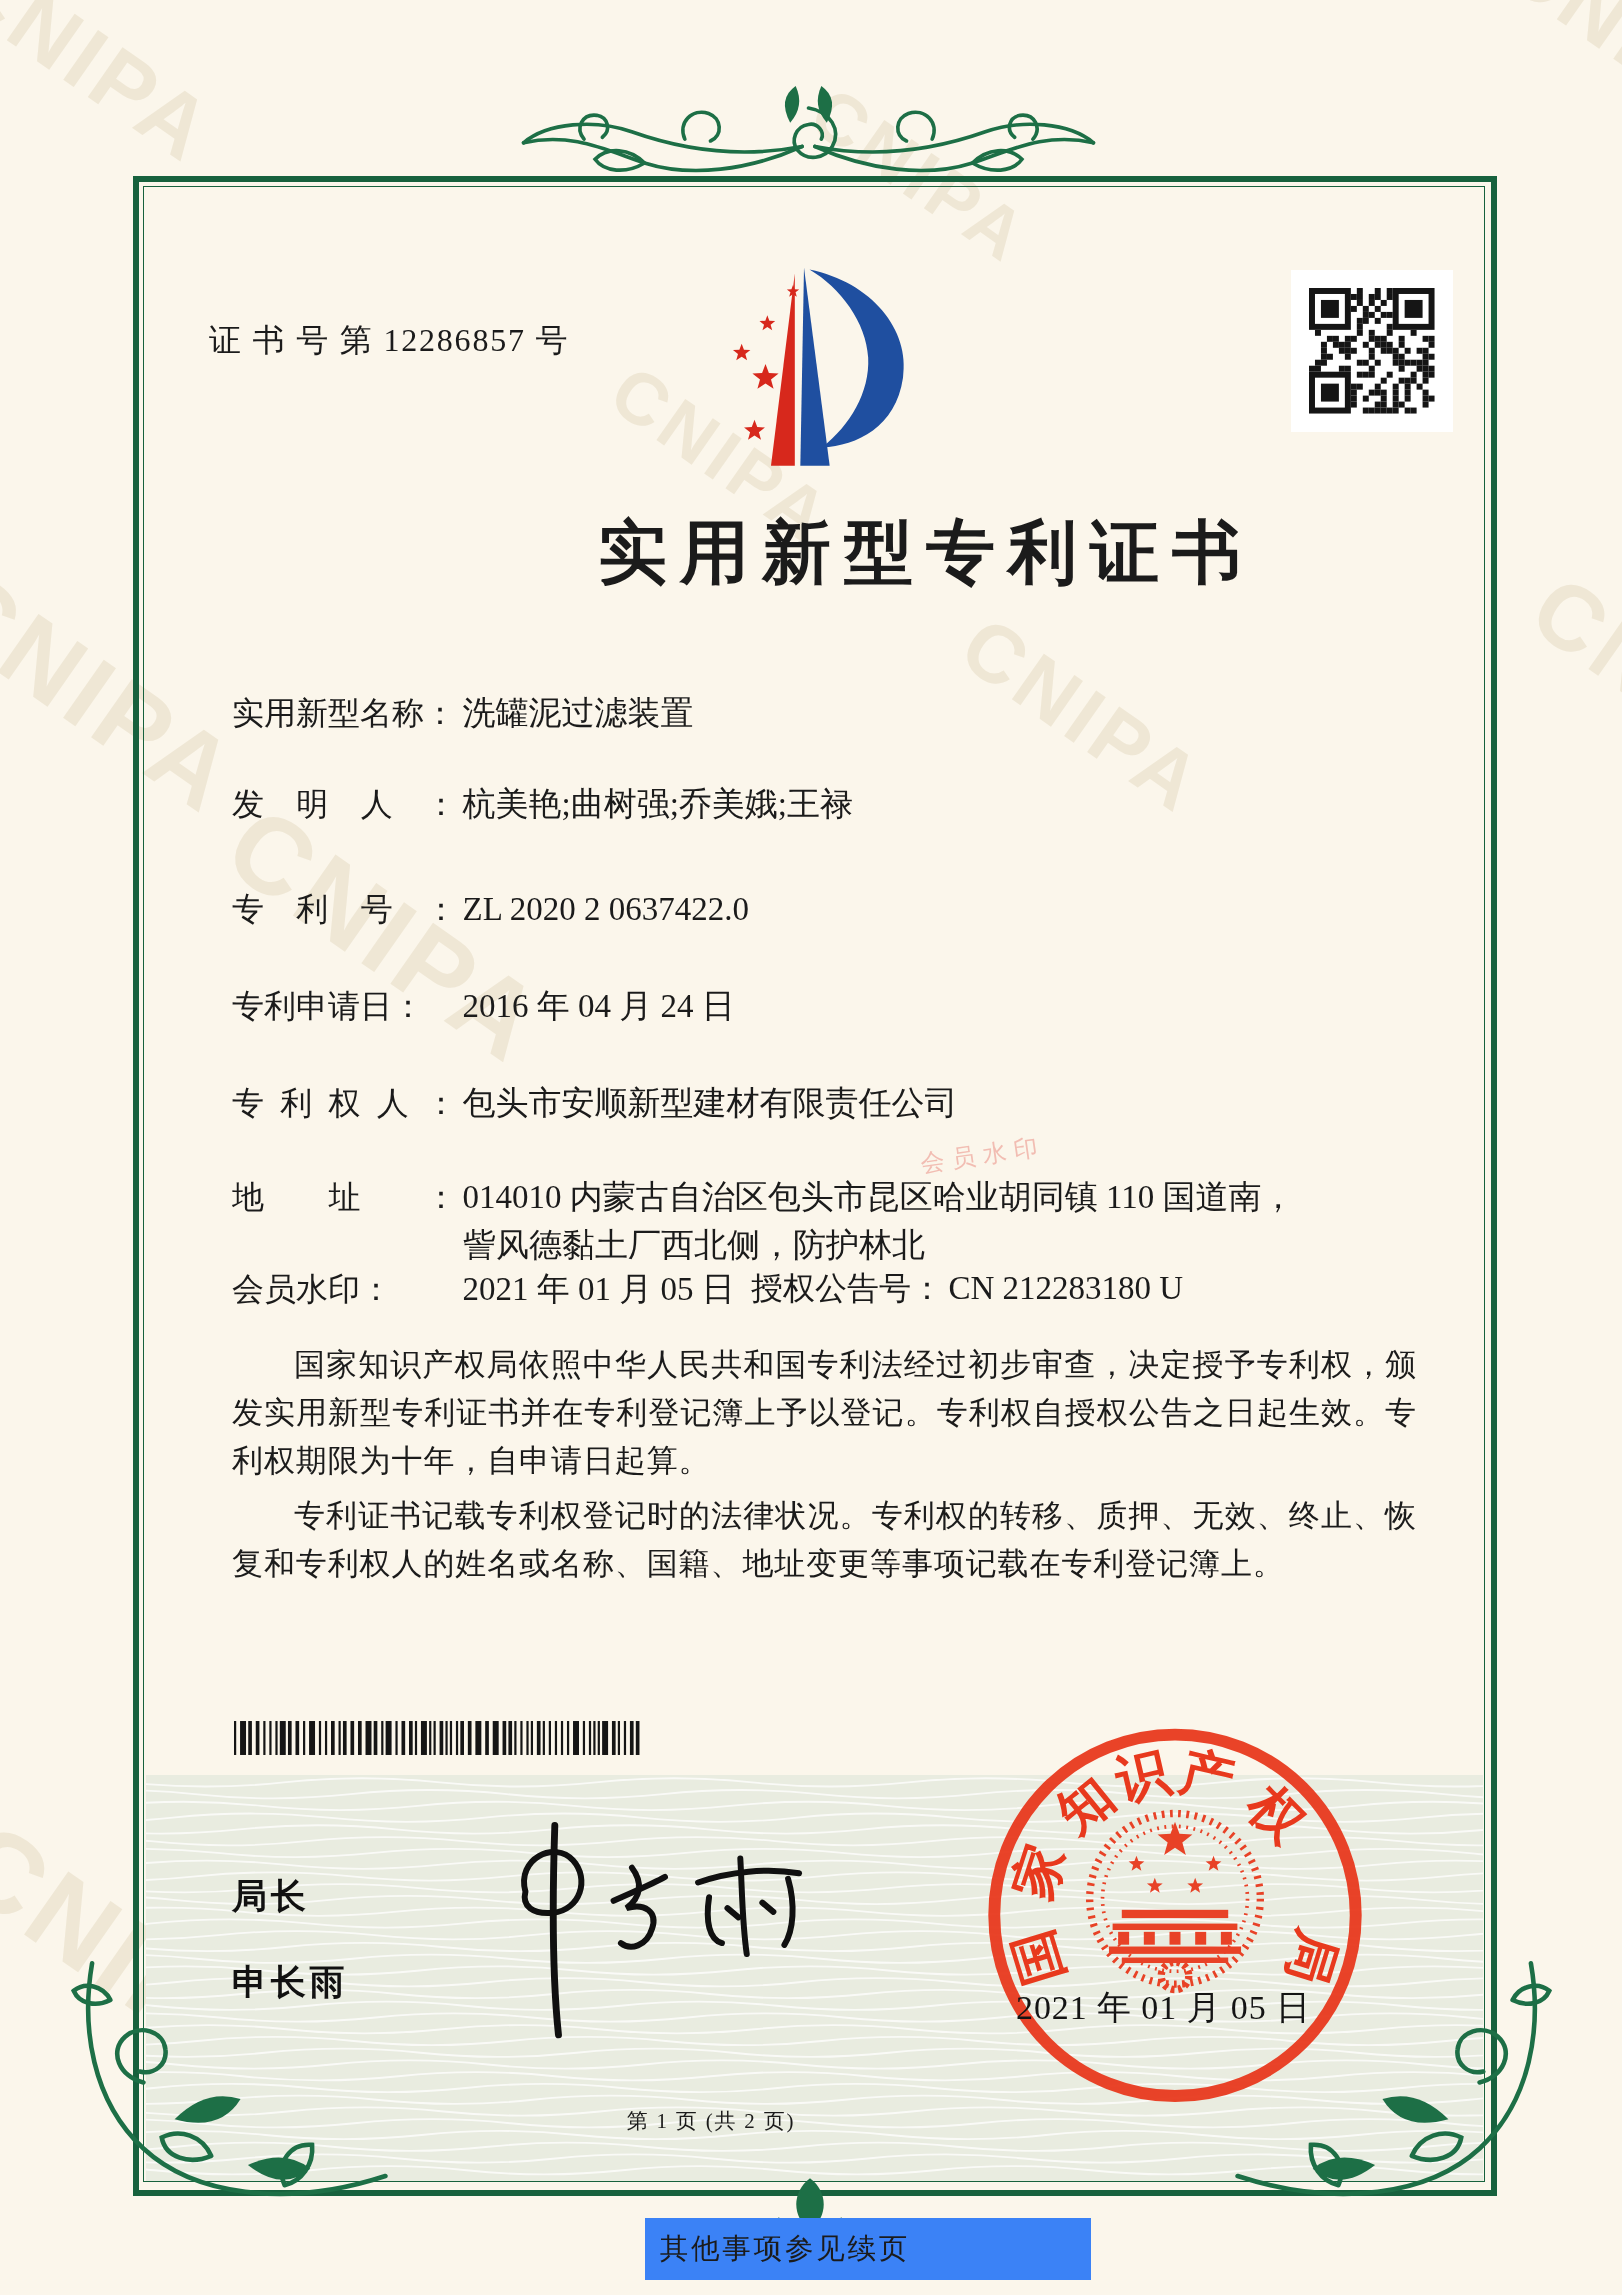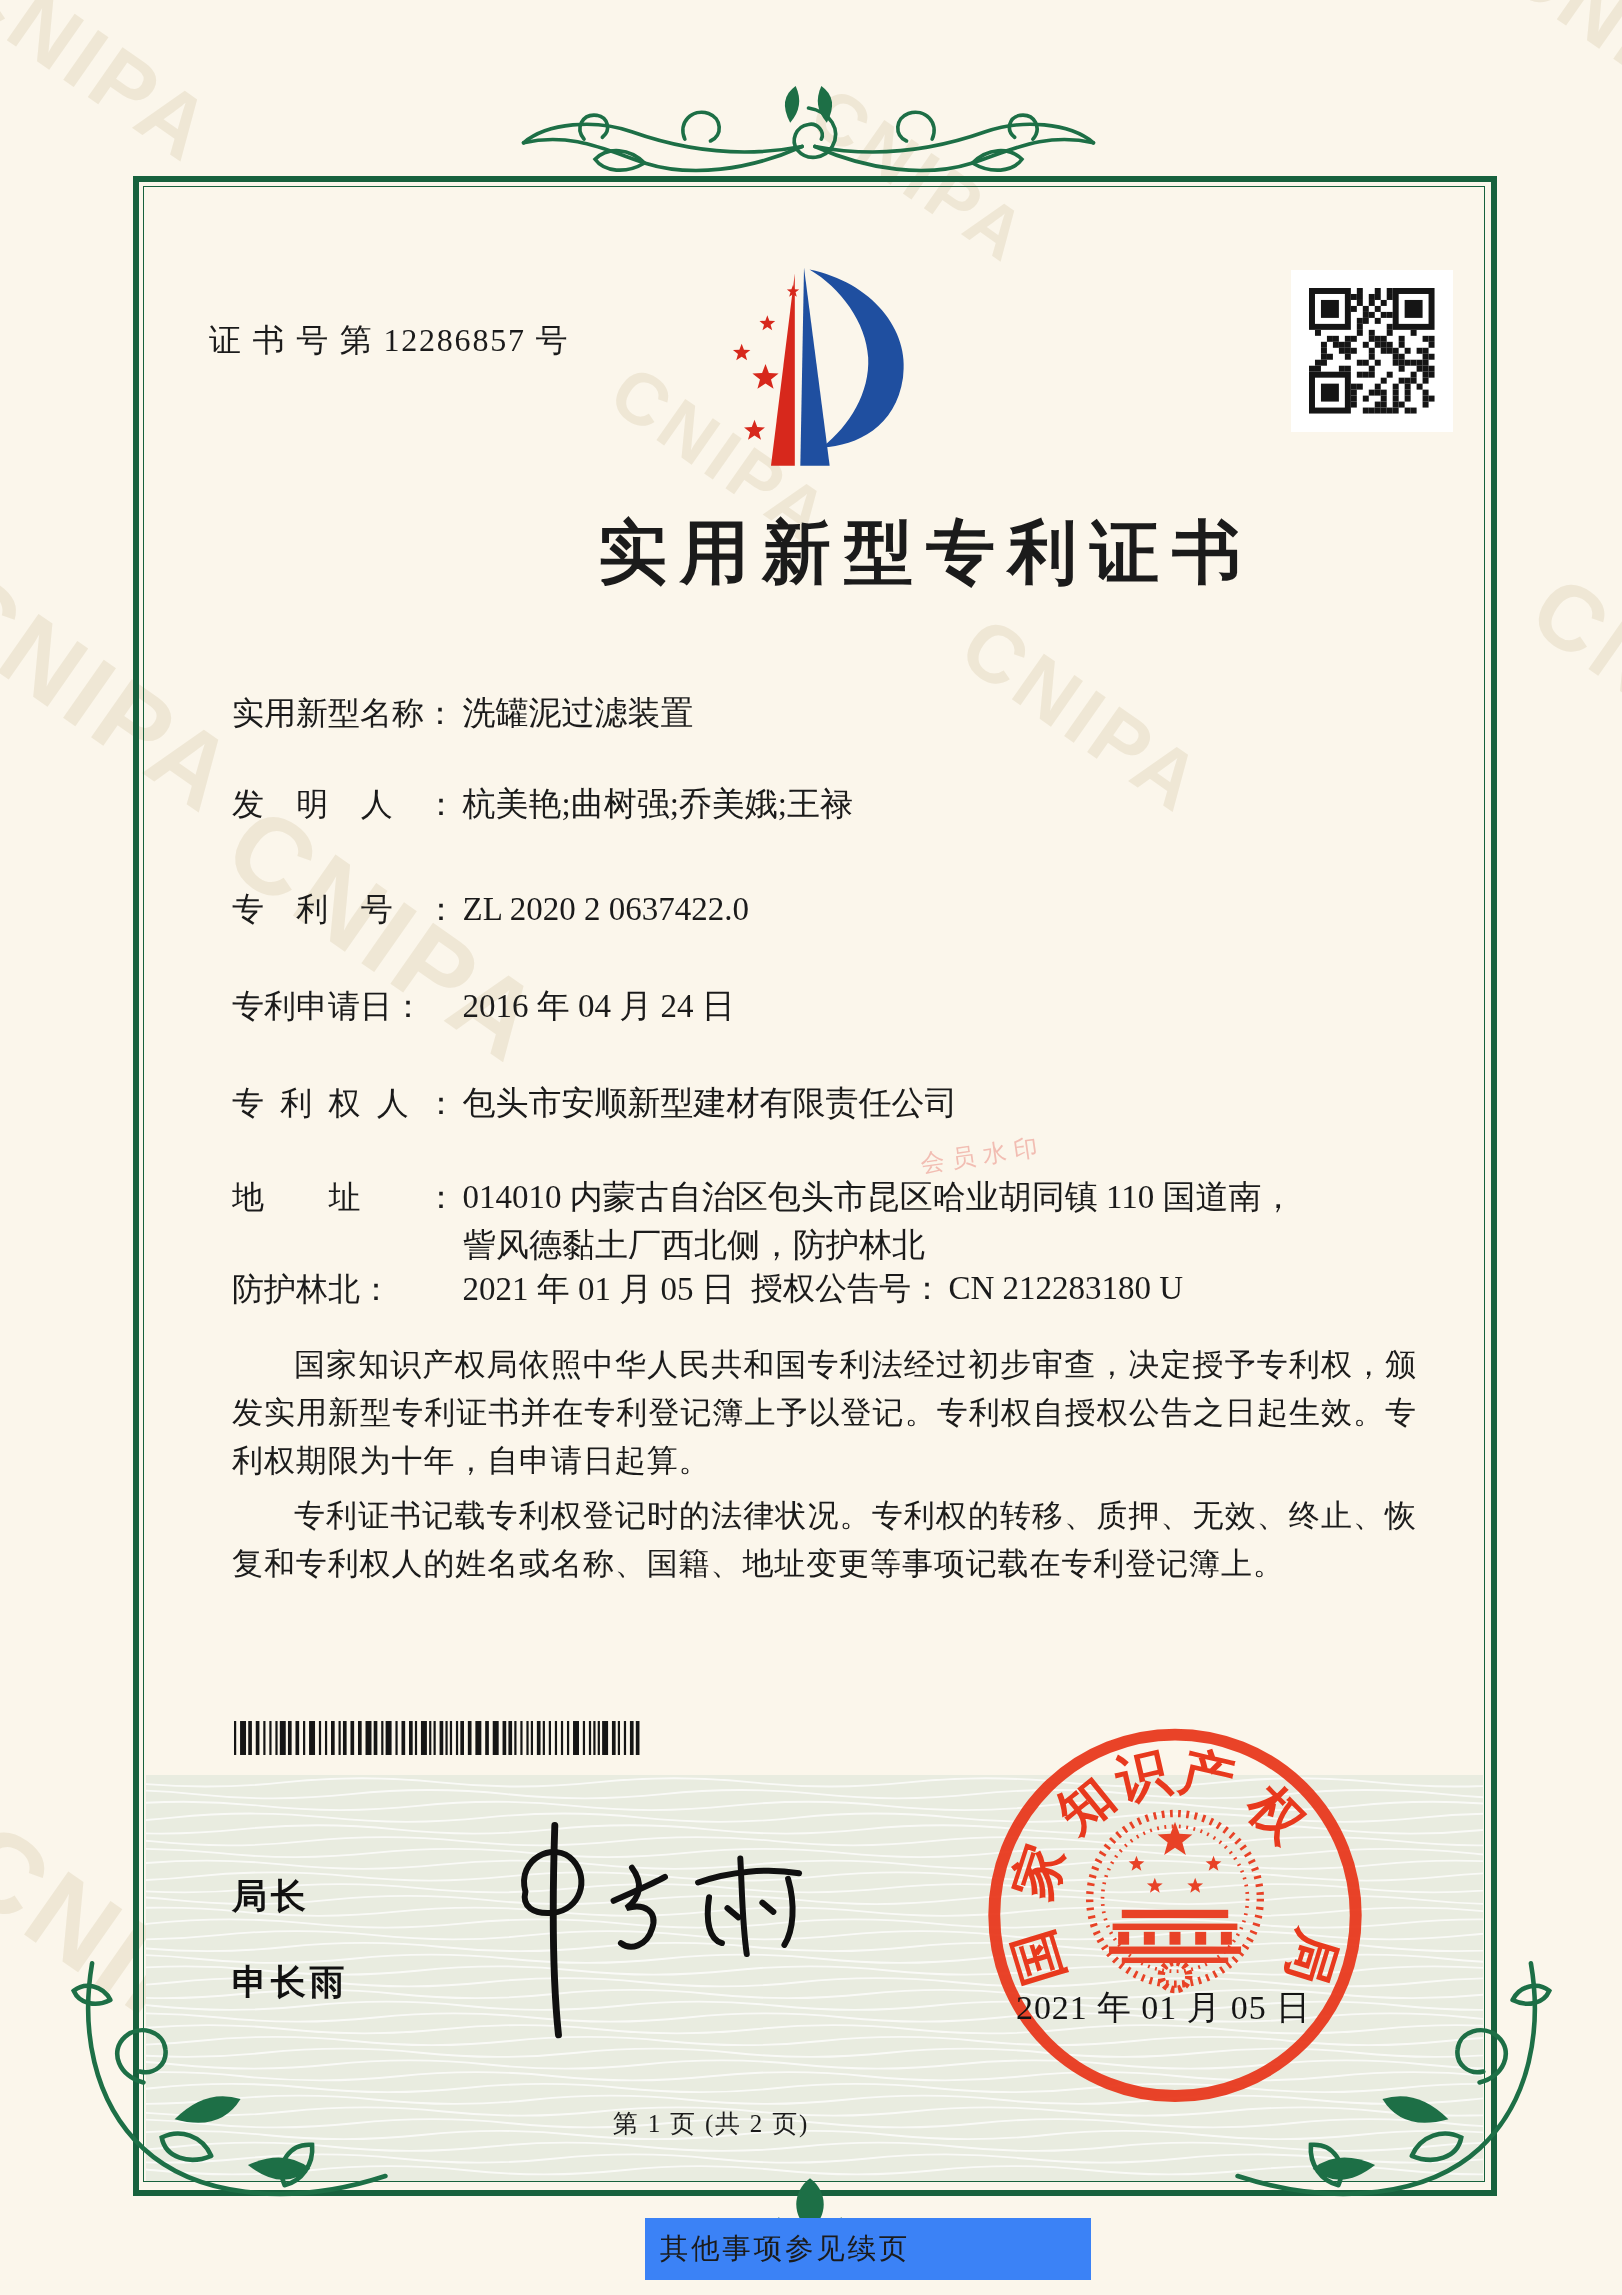--- a/index.html
+++ b/index.html
@@ -30,21 +30,21 @@
   .g2{position:absolute;left:519px;top:0;}
   .g2 .flabel{width:auto;}
   .paras{position:absolute;left:232px;top:1341px;width:1185px;font-size:31px;line-height:48px;
          text-align:justify;z-index:4;}
   .paras p{margin:0 0 7.3px 0;text-indent:2em;letter-spacing:0.9px;}
   .sig-label{font-family:"Liberation Sans","DejaVu Sans",sans-serif;font-weight:600;font-size:35px;
              letter-spacing:3.7px;color:#111;}
   .sealch{position:absolute;font-size:53px;font-weight:700;color:#e8391d;
           font-family:"Liberation Serif","DejaVu Serif",serif;}
   .seal-date{left:1016px;top:1985px;font-size:34px;letter-spacing:0.9px;color:#141414;z-index:6;}
-  .footer-page{left:143px;top:2107px;width:1136px;text-align:center;font-size:25px;letter-spacing:1.8px;}
+  .footer-page{left:143px;top:2107px;width:1136px;text-align:center;font-size:21px;letter-spacing:1.8px;}
   .note-box{left:645px;top:2218px;width:446px;height:62px;background:#3b82f6;}
   .note-box span{display:inline-block;margin-left:14.7px;line-height:62px;font-size:28.5px;letter-spacing:2.8px;}
 </style>
 </head>
 <body>
 
 <div class="page">
 
   <div id="wm-layer">
       <div class="wm" style="left: -64px; top: 5.5px; font-size: 88px;">CNIPA</div>
@@ -318,21 +318,21 @@
   </div>
   <div class="row" style="top:1081px">
     <span class="flabel spread">专利权人：</span><span class="fval">包头市安顺新型建材有限责任公司</span>
   </div>
   <div class="row" style="top:1175px">
     <span class="flabel spread">地址：</span><span class="fval">014010 内蒙古自治区包头市昆区哈业胡同镇 110 国道南，</span>
   </div>
   <div class="addr2" style="top:1223px">訾风德黏土厂西北侧，防护林北</div>
 
   <div class="row" style="top:1267px;width:1240px">
-    <span><span class="flabel">防护林北：</span><span class="fval">2021 年 01 月 05 日</span></span>
+    <span><span class="flabel">会员水印：</span><span class="fval">2021 年 01 月 05 日</span></span>
     <span class="g2"><span class="flabel">授权公告号：</span><span class="fval">CN 212283180 U</span></span>
   </div>
 
   <div class="paras">
     <p>国家知识产权局依照中华人民共和国专利法经过初步审查，决定授予专利权，颁发实用新型专利证书并在专利登记簿上予以登记。专利权自授权公告之日起生效。专利权期限为十年，自申请日起算。</p>
     <p>专利证书记载专利权登记时的法律状况。专利权的转移、质押、无效、终止、恢复和专利权人的姓名或名称、国籍、地址变更等事项记载在专利登记簿上。</p>
   </div>
 
   <svg id="barcode-svg" class="abs" style="left:234px;top:1721px" width="413" height="34" viewBox="0 0 450 37">
       <rect x="0" y="0" width="2.4" height="37" fill="#151515"></rect>

